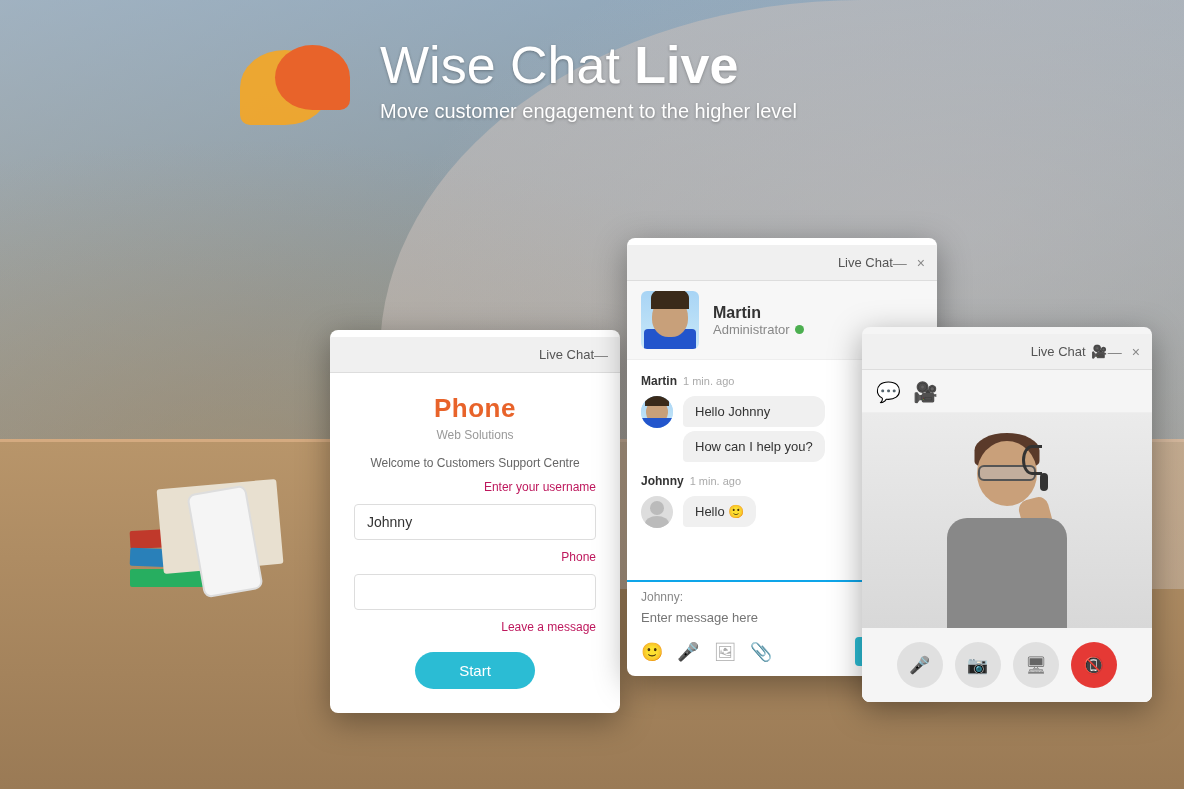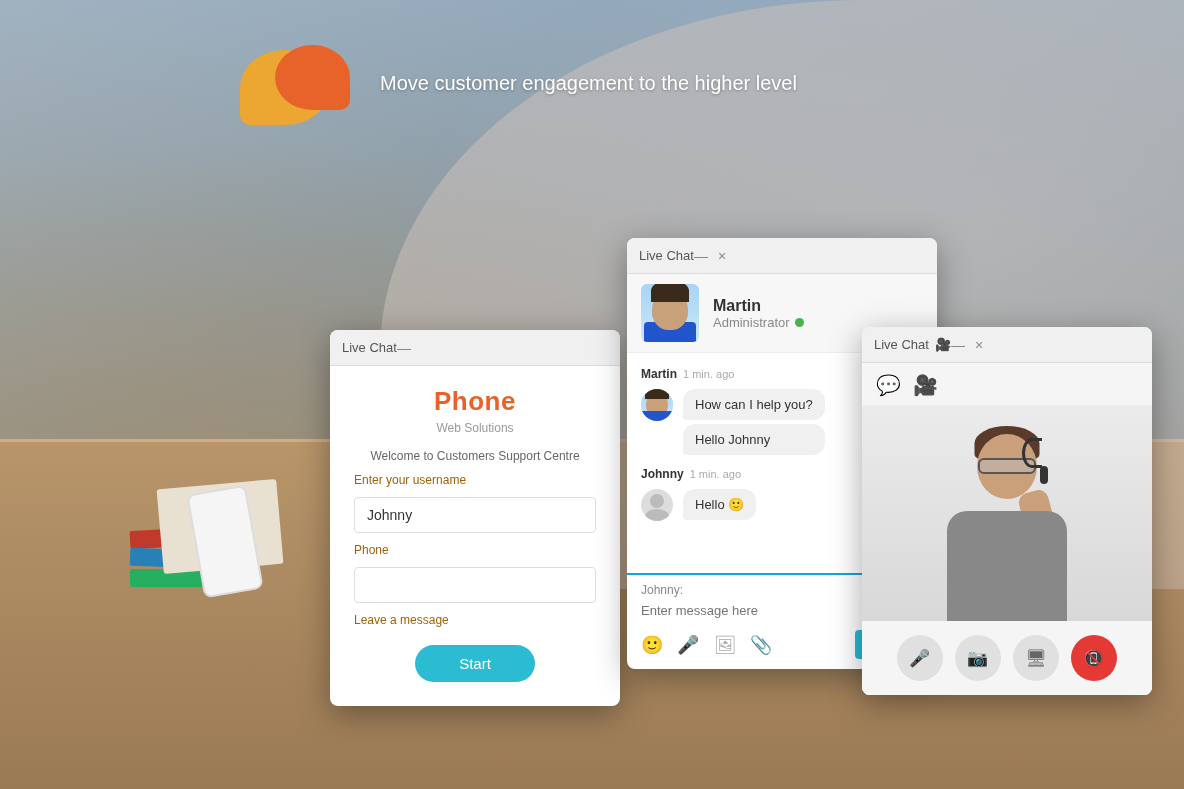--- a/index.html
+++ b/index.html
@@ -103,25 +103,26 @@
       position: absolute;
       background: #f5f5f5;
       border-radius: 8px;
       box-shadow: 0 8px 32px rgba(0,0,0,0.35);
       overflow: hidden;
     }
 
     .window-titlebar {
       display: flex;
       align-items: center;
-      justify-content: flex-start;
+      justify-content: flex-end;
       padding: 0 12px;
       height: 36px;
       background: #f0f0f0;
       border-bottom: 1px solid #ddd;
+      margin-top: 7px;
     }
 
     .window-title {
       font-size: 13px;
       color: #555;
       display: flex;
       align-items: center;
       gap: 6px;
     }
 
@@ -169,22 +170,22 @@
 
     .login-welcome {
       font-size: 12px;
       color: #666;
       text-align: center;
       margin-top: 4px;
     }
 
     .login-label {
       font-size: 12px;
-      color: #a16207;
-      text-align: left;
+      color: #be185d;
+      text-align: right;
       width: 100%;
     }
 
     .login-input {
       width: 100%;
       border: 1px solid #ddd;
       border-radius: 4px;
       padding: 9px 12px;
       font-size: 14px;
       color: #333;
@@ -657,20 +658,23 @@
 <div class="notebook"></div>
 <div class="phone-obj"></div>
 <div class="person-arm"></div>
 
 <div class="hero">
   <div class="hero-logo">
     <div class="bubble-back"></div>
     <div class="bubble-front"></div>
   </div>
   <div class="hero-text">
+    <div class="hero-title">
+      <span class="hero-title-normal">Wise Chat </span><span class="hero-title-bold">Live</span>
+    </div>
     <div class="hero-subtitle">Move customer engagement to the higher level</div>
   </div>
 </div>
 
 <div class="window login-window">
   <div class="window-titlebar">
     <span class="window-title">Live Chat</span>
     <div class="window-controls">
       <span class="window-control">—</span>
     </div>
@@ -723,22 +727,22 @@
       </div>
       <div class="msg-with-avatar">
         <div class="msg-avatar-small msg-avatar-martin">
           <div style="width:100%;height:100%;background:linear-gradient(180deg,#a8d4f5,#c8e8f8);position:relative;overflow:hidden;">
             <div style="position:absolute;bottom:4px;left:50%;transform:translateX(-50%);width:22px;height:24px;background:#c8a07a;border-radius:50%;"></div>
             <div style="position:absolute;bottom:22px;left:50%;transform:translateX(-50%);width:24px;height:12px;background:#3a2a1a;border-radius:50% 50% 0 0;"></div>
             <div style="position:absolute;bottom:0;left:50%;transform:translateX(-50%);width:30px;height:10px;background:#2255cc;"></div>
           </div>
         </div>
         <div class="msg-bubble-multi">
+          <div class="msg-bubble">Hello Johnny</div>
           <div class="msg-bubble">How can I help you?</div>
-          <div class="msg-bubble">Hello Johnny</div>
         </div>
       </div>
     </div>
 
     <div class="msg-group">
       <div class="msg-sender-line">
         <span class="msg-sender-name">Johnny</span>
         <span class="msg-time">1 min. ago</span>
       </div>
       <div class="msg-with-avatar">

